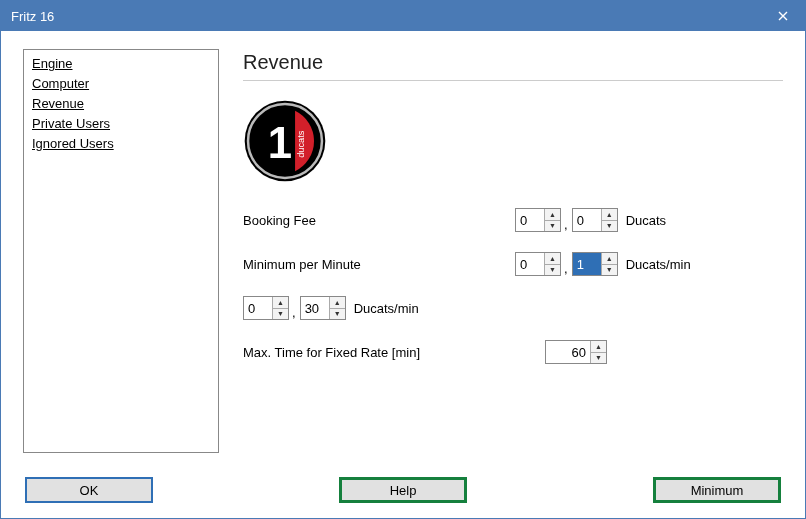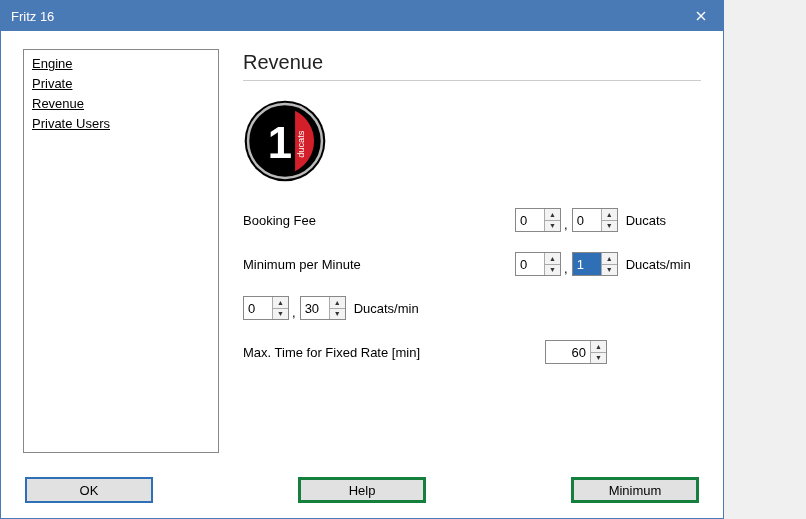--- a/index.html
+++ b/index.html
@@ -6,21 +6,21 @@
   body {
     margin: 0;
     font-family: "Segoe UI", Tahoma, sans-serif;
     font-size: 13px;
     background: #f0f0f0;
     width: 806px;
     height: 519px;
     overflow: hidden;
   }
   .window {
-    width: 724px;
+    width: 806px;
     height: 519px;
     background: #fff;
     border: 1px solid #4a7ab5;
     display: flex;
     flex-direction: column;
   }
   .titlebar {
     height: 30px;
     background: #4a7ab5;
     color: #fff;
@@ -162,23 +162,24 @@
         <svg width="10" height="10" viewBox="0 0 10 10">
             <path d="M1 1 L9 9 M9 1 L1 9" stroke="#fff" stroke-width="1.4"></path>
           </svg>
       </span>
     </div>
   </div>
 
   <div class="content">
     <div class="sidebar">
       <div class="sidebar-item"><span>Engine</span></div>
-      <div class="sidebar-item"><span>Private</span></div>
+      <div class="sidebar-item"><span>Computer</span></div>
       <div class="sidebar-item"><span>Revenue</span></div>
       <div class="sidebar-item"><span>Private Users</span></div>
+      <div class="sidebar-item"><span>Ignored Users</span></div>
     </div>
 
     <div class="main">
       <div class="heading">Revenue</div>
 
       <div class="logo">
         <svg width="84" height="84" viewBox="0 0 100 100">
           <circle cx="50" cy="50" r="48" fill="#000"></circle>
           <circle cx="50" cy="50" r="44" fill="none" stroke="#bbb" stroke-width="3"></circle>
           <text x="44" y="70" font-family="Arial Black, Arial" font-size="52" font-weight="900" fill="#fff" text-anchor="middle">1</text>

